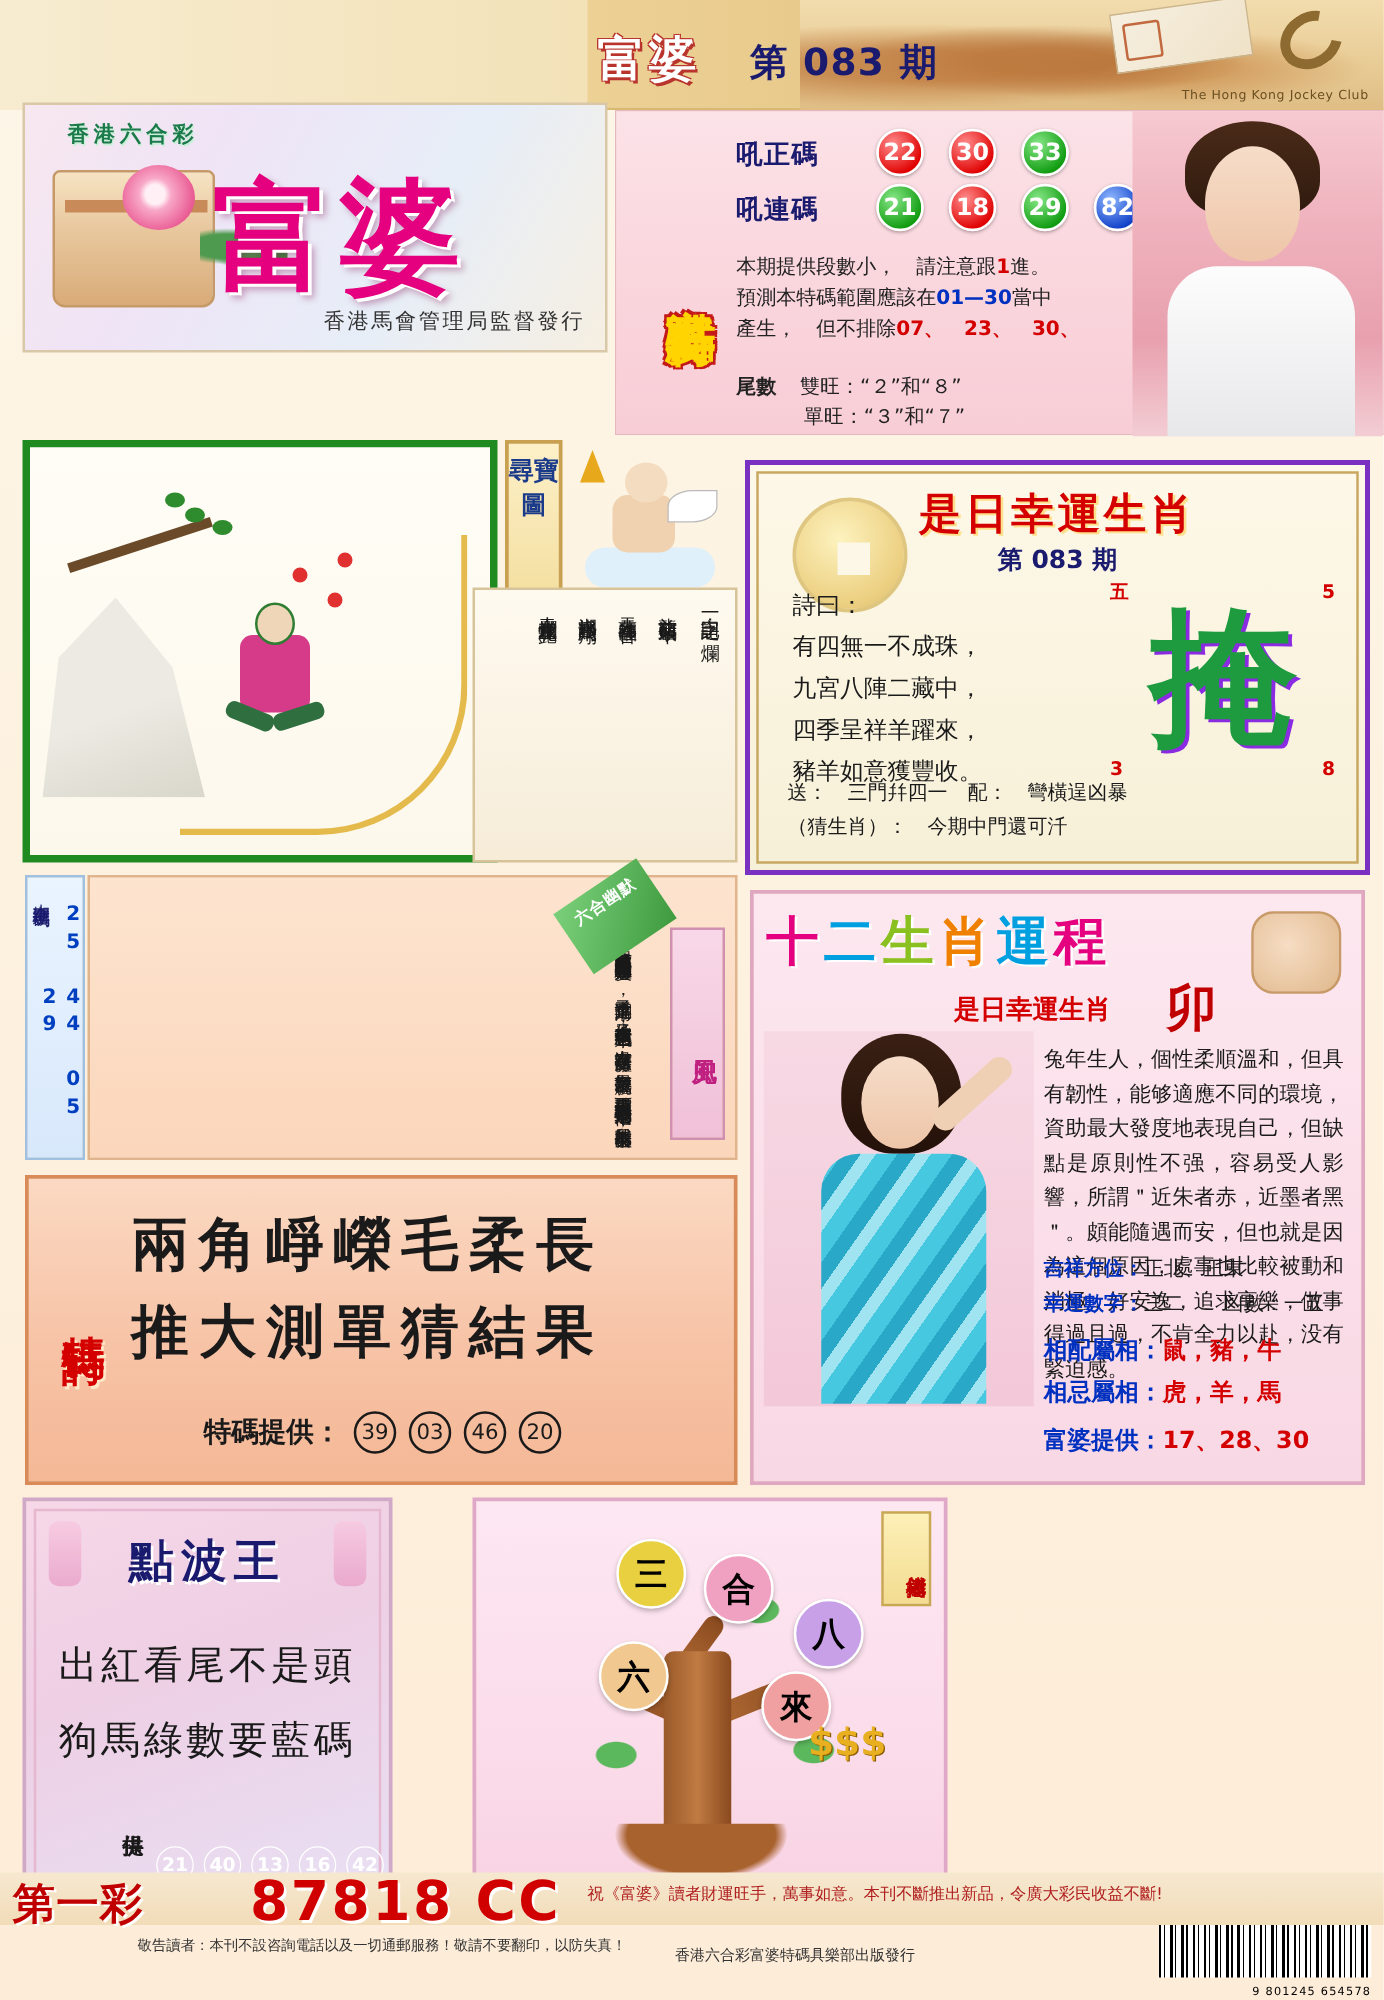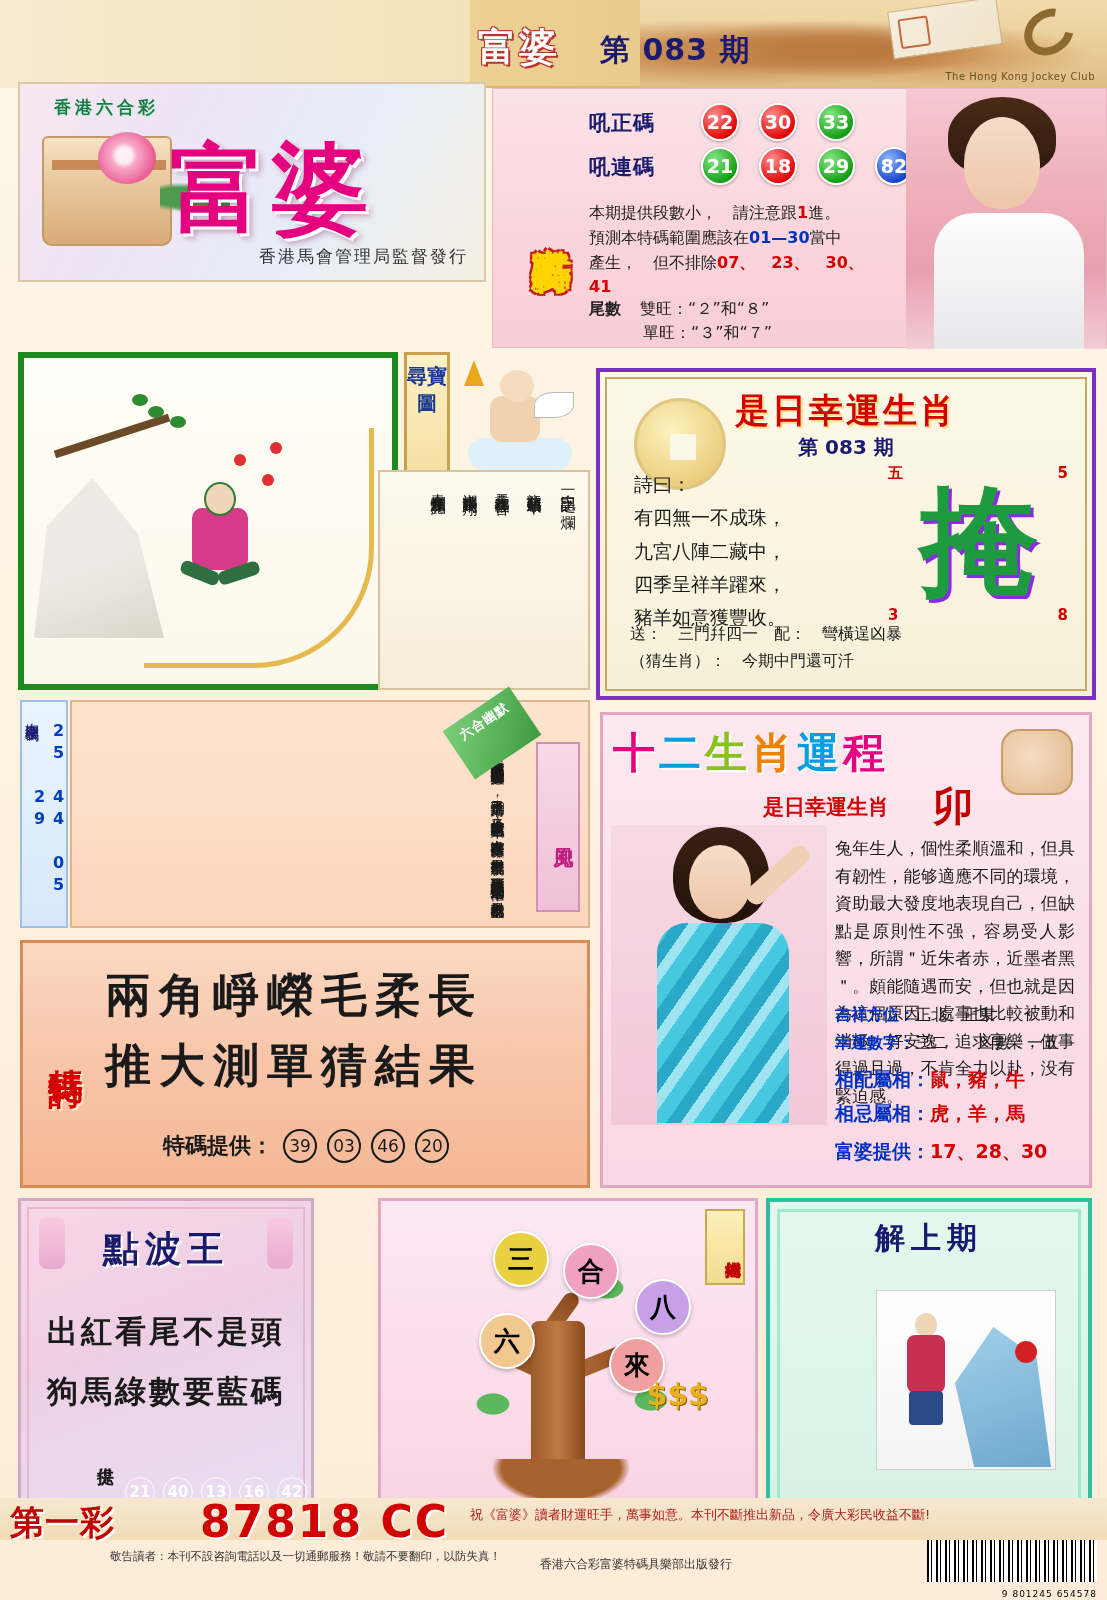--- a/index.html
+++ b/index.html
@@ -356,21 +356,21 @@
     background: linear-gradient(160deg,#f6d8e8 0%, #eecfe4 40%, #e8e0f4 100%);
     border: 3px solid #d0a8c8;
   }
   .dbw-frame { position:absolute; inset:6px; border:2px solid #e6b8d0; }
   .dbw-title {
     position: absolute; left:0; right:0; top: 24px; text-align:center;
     font-size: 36px; font-weight: bold; color: #1a1a6e; letter-spacing: 6px;
     text-shadow: 2px 2px 0 #ffffff;
   }
   .dbw-line {
-    position:absolute; left:0; right:0; font-size: 31px; font-weight: bold; color:#1a1a1a;
+    position:absolute; left:0; right:0; font-size: 31px; font-weight: normal; color:#1a1a1a;
     text-align:center; letter-spacing: 3px;
   }
   .dbw-provide-lbl {
     position:absolute; left: 74px; bottom: 16px; font-size: 17px; font-weight:bold; color:#1a1a1a;
     writing-mode: vertical-rl; text-orientation: upright; height: 54px;
   }
   .dbw-balls { position:absolute; left: 104px; bottom: 18px; display:flex; gap:8px; }
   .sball {
     width: 30px; height: 30px; border-radius:50%; display:flex; align-items:center; justify-content:center;
     font-size:15px; font-weight:bold; color:#fff; border:1px solid #fff;
@@ -507,21 +507,20 @@
     <div class="note-txt" style="left:96px; top:112px; width:330px;">
       <div>
         <span>本期提供段數小，　請注意跟</span><span class="note-red">1</span><span>進。</span>
       </div>
       <div>
         <span>預測本特碼範圍應該在</span><span class="note-blue">01—30</span><span>當中</span>
       </div>
       <div>
         <span>產生，　但不排除</span><span class="note-red">07、　23、　30、</span>
       </div>
-      <div><span class="note-red">41</span></div>
     </div>
 
     <div class="note-txt" style="left:96px; top:208px;">
       <span style="font-weight:bold;">尾數</span>
       <span style="margin-left:14px;">雙旺：“２”和“８”</span>
     </div>
     <div class="note-txt" style="left:150px; top:232px;">單旺：“３”和“７”</div>
 
     <div class="lady-photo">
       <div class="hair"></div>
@@ -682,33 +681,20 @@
     <div class="leafy-cluster" style="left:206px; top:74px;"></div>
     <div class="fruit" style="left:112px; top:30px; background:#e8d040;">三</div>
     <div class="fruit" style="left:182px; top:42px; background:#f0a0c0;">合</div>
     <div class="fruit" style="left:254px; top:78px; background:#c8a0e8;">八</div>
     <div class="fruit" style="left:98px; top:112px; background:#f0c890;">六</div>
     <div class="fruit" style="left:228px; top:136px; background:#f0a0a0;">來</div>
     <div class="dollars">$$$</div>
     <div class="tree-caption">（前 后五）</div>
   </div>
 
-  <div class="jsq">
-    <div class="jsq-frame"></div>
-    <div class="jsq-title">解上期</div>
-    <div class="jsq-img">
-      <div class="jsq-rock"></div>
-      <div class="jsq-person">
-        <div class="h"></div>
-          <div class="b"></div>
-          <div class="l"></div>
-      </div>
-      <div class="jsq-dot"></div>
-    </div>
-  </div>
 
   <div class="bottom-red"></div>
   <div class="brand-left">第一彩</div>
   <div class="brand-num">87818 CC</div>
   <div class="marquee">祝《富婆》讀者財運旺手，萬事如意。本刊不斷推出新品，令廣大彩民收益不斷!</div>
   <div class="bottom-note1">敬告讀者：本刊不設咨詢電話以及一切通郵服務！敬請不要翻印，以防失真！</div>
   <div class="bottom-note2">香港六合彩富婆特碼具樂部出版發行</div>
   <div class="barcode"></div>
   <div class="barcode-num">9 801245 654578</div>
 

